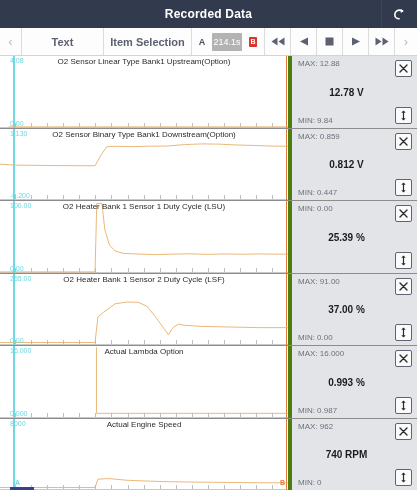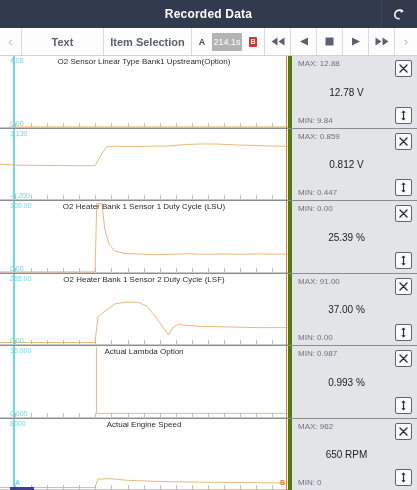--- a/index.html
+++ b/index.html
@@ -185,21 +185,21 @@
     gap: 46px;
   }
   .vals .max, .vals .min {
     font-size: 8px; color: #6d717c;
   }
   .vals .cur {
     position: absolute;
     left: 18px; right: 34px;
     top: 50%; transform: translateY(-50%);
     text-align: center;
-    font-size: 10px; font-weight: normal; color: #1c1c1c;
+    font-size: 10px; font-weight: bold; color: #1c1c1c;
   }
   .vbtn {
     position: absolute; right: 5px;
     width: 17px; height: 17px;
     background: #fbfbfb;
     border: 1px solid #5d6370;
     border-radius: 2px;
     display: flex; align-items: center; justify-content: center;
     cursor: pointer;
   }
@@ -343,20 +343,21 @@
               <path d="M2.3 2.8 L 4.5 0.6 L 6.7 2.8 Z" fill="#2b2b2b"></path>
               <path d="M2.3 8.2 L 4.5 10.4 L 6.7 8.2 Z" fill="#2b2b2b"></path>
             </svg>
           </span>
         </div>
       </div>
     </div>
 
     <div class="panel">
       <div class="plot">
+        <div class="plot-title">O2 Sensor Binary Type Bank1 Downstream(Option)</div>
         <div class="ymax">1.130</div>
         <div class="ymin">-0.200</div>
         <div class="cursor-a"></div>
         <div class="cursor-b"></div>
         <div class="trace">
           <svg viewBox="0 0 100 60" preserveAspectRatio="none">
             <polyline fill="none" stroke="#e8b06a" stroke-width="0.9" vector-effect="non-scaling-stroke" points="0,29.5 5,30.3 12,30.5 20,30.7 28,30.8 33,30.8 35,22.2 37,15.0 40,14.5 46,14.8 52,14.4 58,14.3 64,13.1 70,12.5 76,12.7 82,13.4 88,13.8 94,14.3 100,14.5"></polyline>
           </svg>
         </div>
         <div class="ticks">
@@ -545,20 +546,21 @@
             <i></i>
             <i></i>
             <i></i>
             <i></i>
             <i></i>
             <i></i>
         </div>
         <div class="axis-base"></div>
       </div>
       <div class="vals">
+        <div class="max">MAX: 16.000</div>
         <div class="cur">0.993 %</div>
         <div class="min">MIN: 0.987</div>
         <div class="vbtn close">
           <span>
             <svg width="9" height="9" viewBox="0 0 9 9">
               <path d="M1 1 L 8 8 M 8 1 L 1 8" stroke="#2b2b2b" stroke-width="1.4" fill="none" stroke-linecap="round"></path>
             </svg>
           </span>
         </div>
         <div class="vbtn resize">
@@ -606,21 +608,21 @@
             <i></i>
             <i></i>
         </div>
         <div class="axis-base"></div>
         <div class="hscroll">
           <div class="thumb"></div>
         </div>
       </div>
       <div class="vals">
         <div class="max">MAX: 962</div>
-        <div class="cur">650 RPM</div>
+        <div class="cur">740 RPM</div>
         <div class="min">MIN: 0</div>
         <div class="vbtn close">
           <span>
             <svg width="9" height="9" viewBox="0 0 9 9">
               <path d="M1 1 L 8 8 M 8 1 L 1 8" stroke="#2b2b2b" stroke-width="1.4" fill="none" stroke-linecap="round"></path>
             </svg>
           </span>
         </div>
         <div class="vbtn resize">
           <span>

